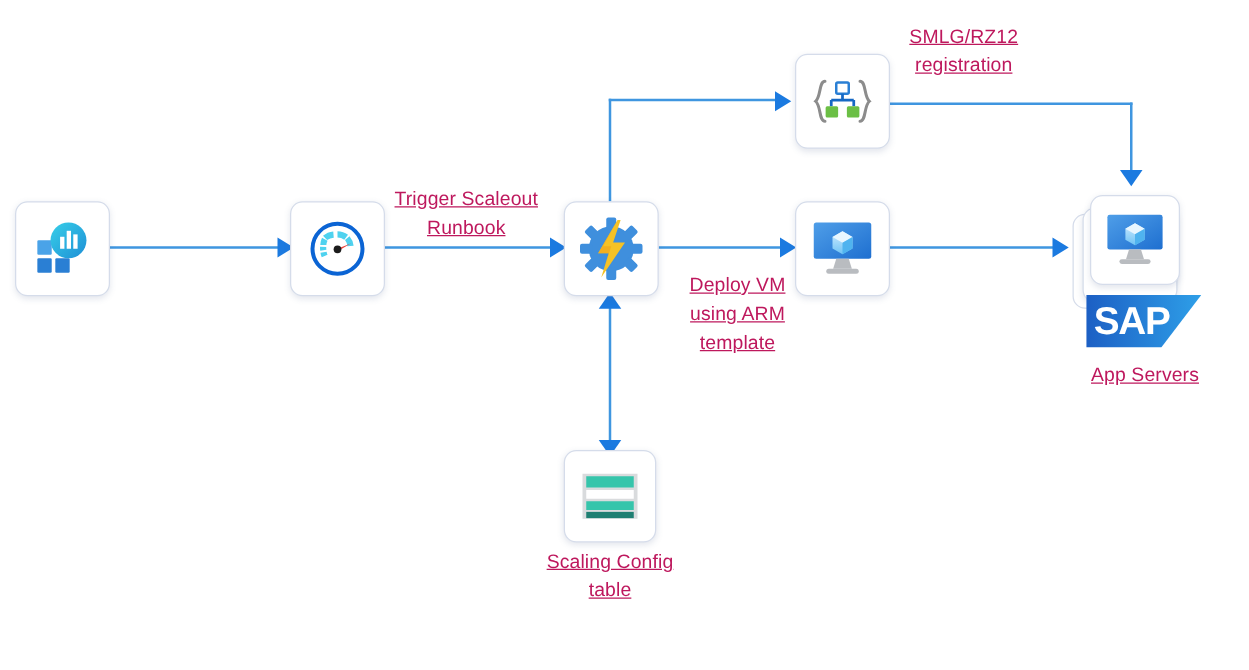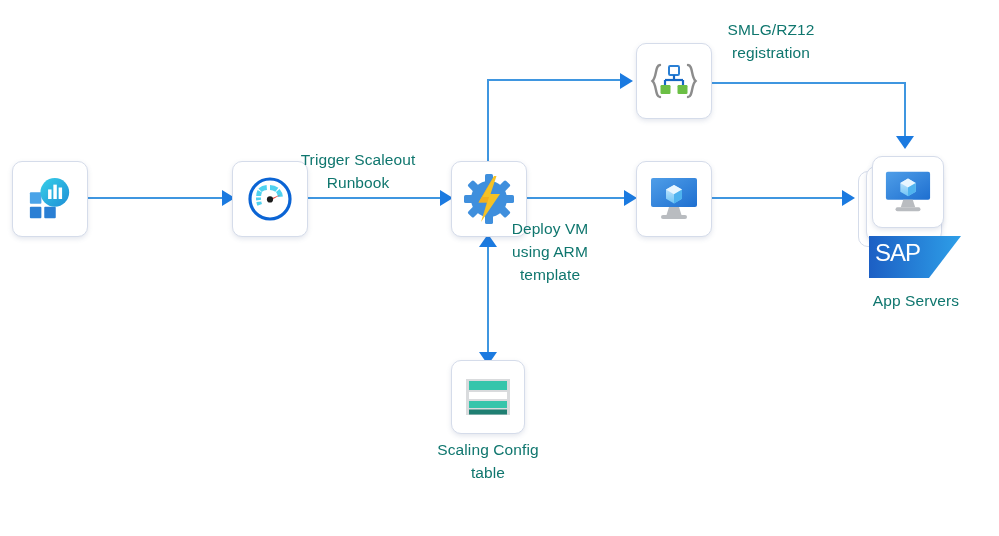--- a/index.html
+++ b/index.html
@@ -7,37 +7,37 @@
        font-family:"Liberation Sans","DejaVu Sans",sans-serif;}
   #stage{position:relative;width:999px;height:536px;background:#fff;}
 
   .node{position:absolute;background:#ffffff;border:1px solid #d5dcea;
         border-radius:10px;box-shadow:0 2px 5px rgba(80,100,140,.16);
         box-sizing:border-box;}
   .node.stack-back2{box-shadow:none;}
   .icon-wrap{position:absolute;inset:0;display:flex;align-items:center;
              justify-content:center;}
 
-  .label{position:absolute;color:#0f766e;font-size:15.5px;line-height:23px;
-         text-align:center;white-space:pre-line;letter-spacing:.1px;}
+  .label{position:absolute;color:#be185d;font-size:15.5px;line-height:23px;
+         text-align:center;white-space:pre-line;letter-spacing:.1px;text-decoration:underline;}
 
   .conn{position:absolute;background:#3f96e0;}
   .conn.h{height:2px;}
   .conn.v{width:2px;}
   .arrow{position:absolute;width:0;height:0;}
   .arrow.right{border-top:8px solid transparent;border-bottom:8px solid transparent;
                border-left:13px solid #1b7ae0;}
   .arrow.down{border-left:9px solid transparent;border-right:9px solid transparent;
               border-top:13px solid #1b7ae0;}
   .arrow.up{border-left:9px solid transparent;border-right:9px solid transparent;
             border-bottom:13px solid #1b7ae0;}
 
   .sap-logo{position:absolute;}
-  .sap-text{position:absolute;left:6px;top:3px;color:#fff;font-weight:normal;
-            font-size:24px;letter-spacing:-1px;font-family:"Liberation Sans",sans-serif;}
+  .sap-text{position:absolute;left:6px;top:3px;color:#fff;font-weight:bold;
+            font-size:31px;letter-spacing:-1px;font-family:"Liberation Sans",sans-serif;}
   .sap-reg{position:absolute;right:12px;bottom:2px;color:#fff;font-size:9px;}
 </style>
 </head>
 <body>
 
 <div id="stage">
 
   <div class="conn h" style="left:88px;top:197px;width:135px;"></div>
   <div class="arrow right" style="left:222px;top:190px;"></div>
 
@@ -202,27 +202,27 @@
         <rect x="3" y="4" width="44" height="36" fill="#d9dbdd"></rect>
         <rect x="6" y="6" width="38" height="9" fill="#36c5ab"></rect>
         <rect x="6" y="17" width="38" height="7" fill="#ffffff"></rect>
         <rect x="6" y="26" width="38" height="7" fill="#36c5ab"></rect>
         <rect x="6" y="34.5" width="38" height="5" fill="#1f7f72"></rect>
       </svg>
     </span>
   </div>
 
 
-  <div class="label" style="left:282px;top:148px;width:152px;">Trigger Scaleout
+  <div class="label" style="left:297px;top:148px;width:152px;">Trigger Scaleout
 Runbook</div>
 
   <div class="label" style="left:695px;top:18px;width:152px;">SMLG/RZ12
 registration</div>
 
-  <div class="label" style="left:488px;top:217px;width:124px;">Deploy VM
+  <div class="label" style="left:528px;top:217px;width:124px;">Deploy VM
 using ARM
 template</div>
 
 
   <div class="label" style="left:856px;top:289px;width:120px;">App Servers</div>
 
   <div class="label" style="left:412px;top:438px;width:152px;">Scaling Config
 table</div>
 
 </div>

